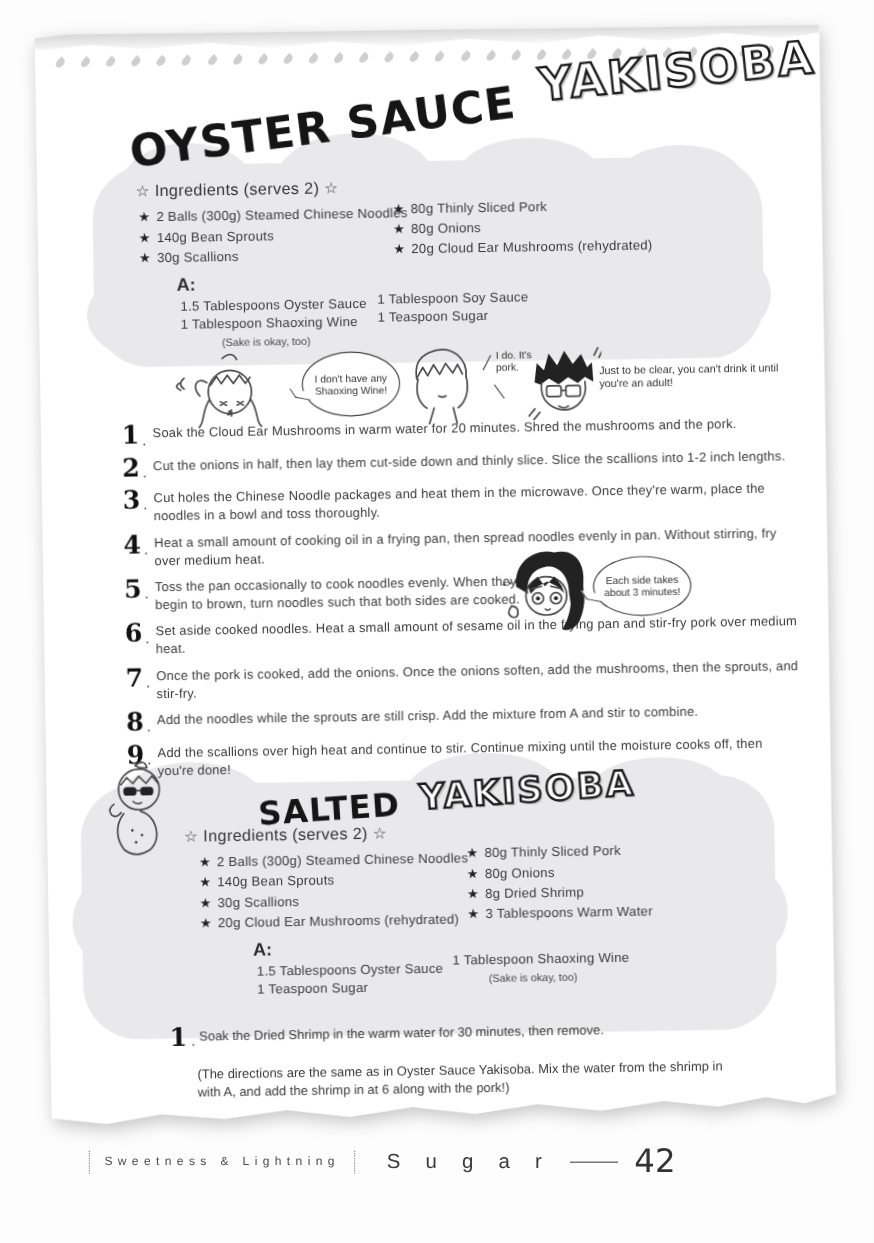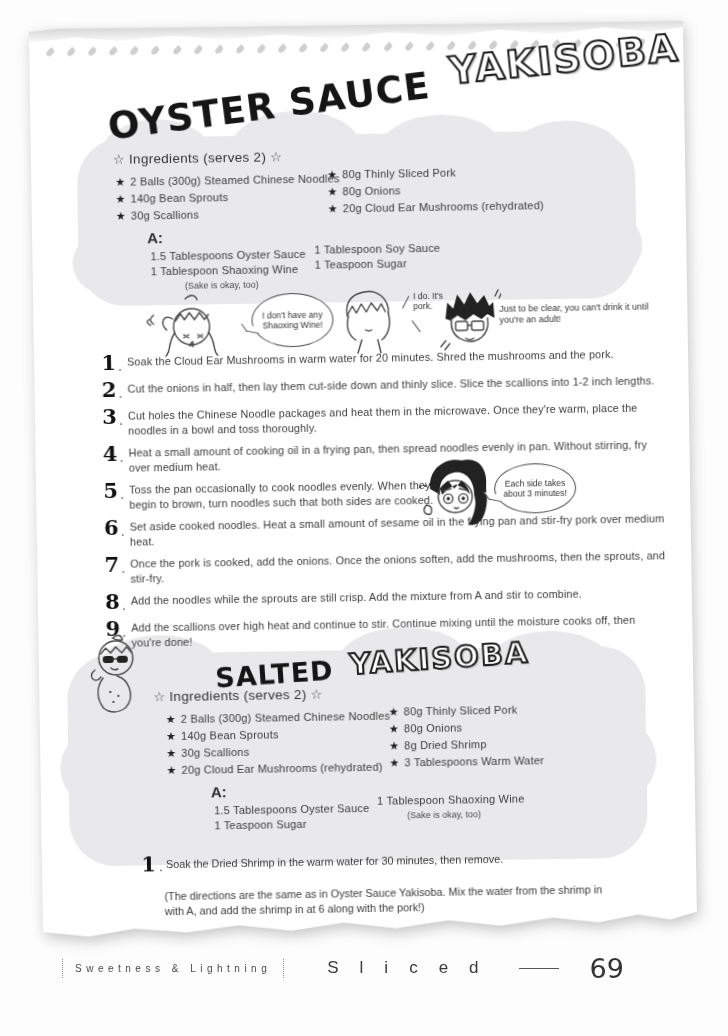--- a/index.html
+++ b/index.html
@@ -64,21 +64,21 @@
   .step { display:flex; align-items:flex-start; margin-bottom:5px; }
   .step .n { font-family:"DejaVu Serif","Liberation Serif",serif; font-weight:700; font-size:21px;
     line-height:22px; color:#111; width:26px; text-align:right; flex:none; }
   .step .nd { font-size:12px; color:#222; width:8px; text-align:center; padding-top:8px; flex:none; }
   .step .t { font-size:10.8px; line-height:14.5px; color:#3b3b3b; letter-spacing:.15px; padding-top:3px; margin-left:3px; }
   .step.s5 .t { max-width:330px; }
   .salted-step { position:absolute; left:92px; top:826px; display:flex; align-items:flex-start; }
   .salted-note { position:absolute; left:122px; top:862px; width:448px; font-size:10.8px; line-height:15px; color:#3b3b3b; }
 
   
-  .footer { position:absolute; left:62px; top:946px; height:44px; display:flex; align-items:center;gap:17px; }
+  .footer { position:absolute; left:74px; top:946px; height:44px; display:flex; align-items:center; }
   .series { font-size:10px; letter-spacing:4.5px; color:#4a4a4a; padding:4px 12px;
     border-left:1px dotted #8a8a8a; border-right:1px dotted #8a8a8a; }
   .recipe-word { font-size:17px; letter-spacing:21px; color:#3a3a3a; margin-left:26px; font-weight:400; }
   .dash { width:40px; border-top:1.6px solid #555; margin-left:2px; margin-right:14px; }
   .pagenum { font-size:27px; color:#333; font-family:"DejaVu Sans","Liberation Sans",sans-serif; }
 
   svg .sk { fill:none; stroke:#4a4a4a; stroke-width:1.4; stroke-linecap:round; stroke-linejoin:round; }
   svg .dk { fill:#222; stroke:none; }
 </style>
 </head>
@@ -371,17 +371,17 @@
         <span class="n" style="font-family:'DejaVu Serif','Liberation Serif',serif; font-weight:700; font-size:21px; line-height:22px; color:#111; width:22px; text-align:right;">1</span>
         <span class="nd" style="font-size:12px; color:#222; width:10px; text-align:center; padding-top:7px;">.</span>
         <span class="t" style="font-size:10.8px; line-height:14.5px; color:#3b3b3b; padding-top:4px;">Soak the Dried Shrimp in the warm water for 30 minutes, then remove.</span>
       </div>
       <div class="salted-note">(The directions are the same as in Oyster Sauce Yakisoba. Mix the water from the shrimp in with A, and add the shrimp in at 6 along with the pork!)</div>
     </div>
   </div>
 
   <div class="footer">
     <div class="series">Sweetness &amp; Lightning</div>
-    <div class="recipe-word">Sliced</div>
+    <div class="recipe-word">Sugar</div>
     <div class="dash"></div>
-    <div class="pagenum">69</div>
+    <div class="pagenum">42</div>
   </div>
 </div>
 
 </body></html>

